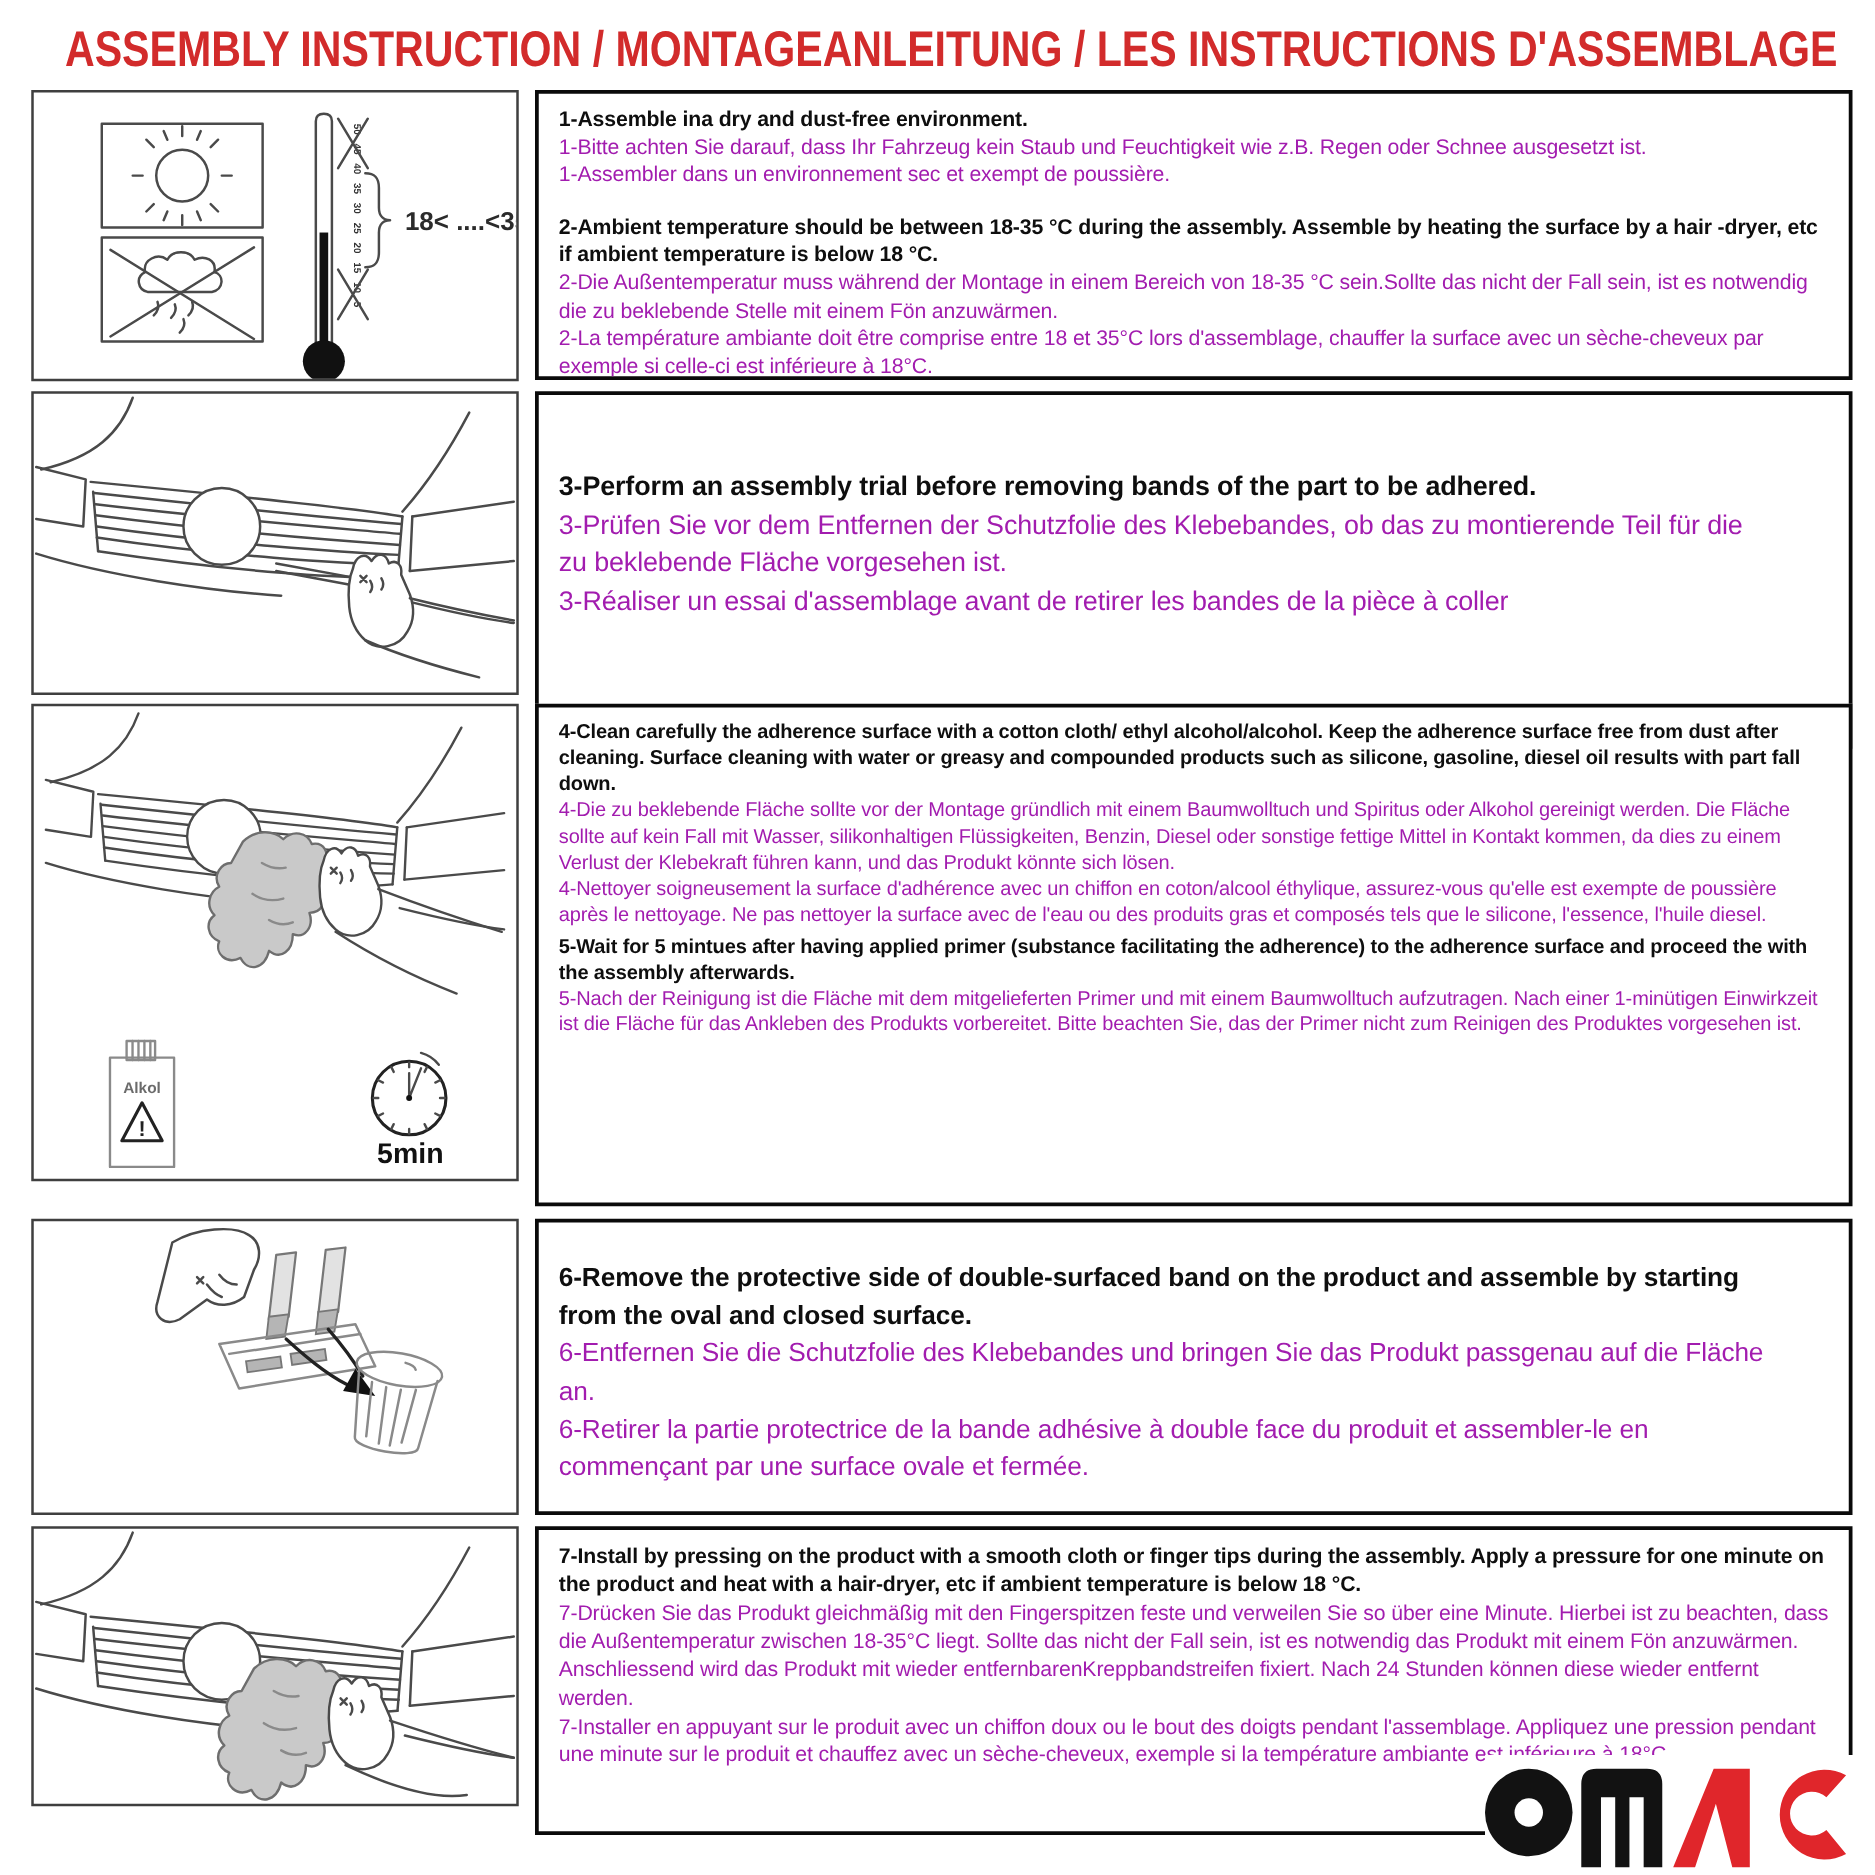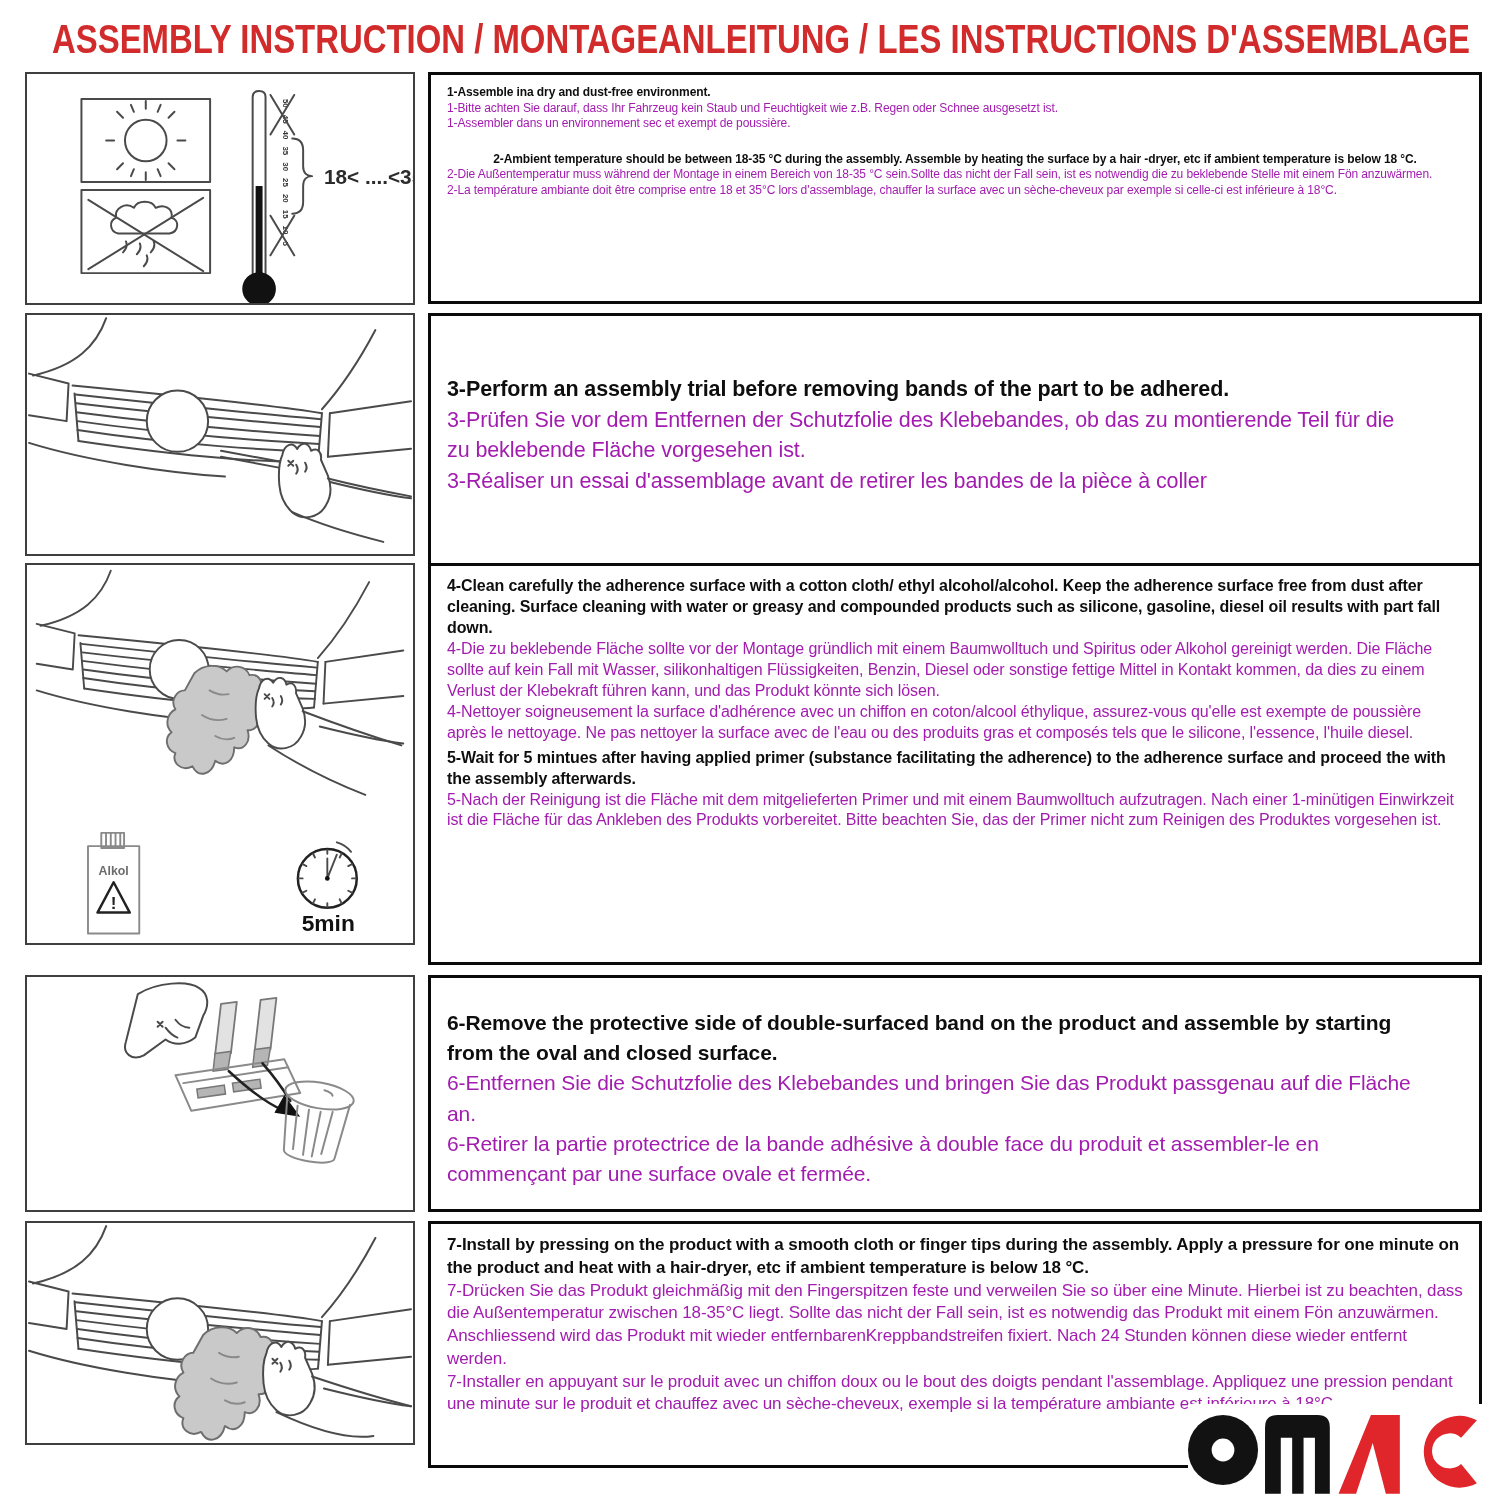--- a/index.html
+++ b/index.html
@@ -20,22 +20,22 @@
   .dgray{fill:#b5b5b5;stroke:#777;stroke-width:1.5;}
   .gln{fill:none;stroke:#8a8a8a;stroke-width:2;stroke-linecap:round;stroke-linejoin:round;}
   .thermo-num{font:700 8px "Liberation Sans",sans-serif;fill:#333;stroke:none;}
   .thermo-range{font:600 21px "Liberation Sans",sans-serif;fill:#2b2b2b;stroke:none;}
   .fig-label-sm{font:700 13px "Liberation Sans",sans-serif;fill:#6b6b6b;text-anchor:middle;stroke:none;}
   .fig-warn{font:700 18px "Liberation Sans",sans-serif;fill:#222;text-anchor:middle;stroke:none;}
   .fig-label-lg{font:600 24px "Liberation Sans",sans-serif;fill:#111;text-anchor:middle;stroke:none;}
   .txt{letter-spacing:-0.1px;}
   .para{margin:0;color:#a21caf;}
   .para.b{font-weight:700;color:#0e0e0e;}
-  .s1 .para{font-size:12px;line-height:1.3;}
-  .s1 .para.gap{margin-top:20px;text-align:center;}
+  .s1 .para{font-size:17px;line-height:1.3;}
+  .s1 .para.gap{margin-top:20px;}
   .s2{padding-top:58px;}
   .s2 .para{font-size:21.5px;line-height:1.42;max-width:950px;}
   .s3 .para{font-size:16px;line-height:1.31;}
   .s3 .para.gap{margin-top:4px;}
   .s4{padding-top:30px;}
   .s4 .para{font-size:21px;line-height:1.44;max-width:990px;}
   .s5 .para{font-size:17px;line-height:1.34;}
   .logo{position:absolute;left:1188px;top:1404px;width:302px;height:92px;background:#fff;}
 </style>
 </head>

